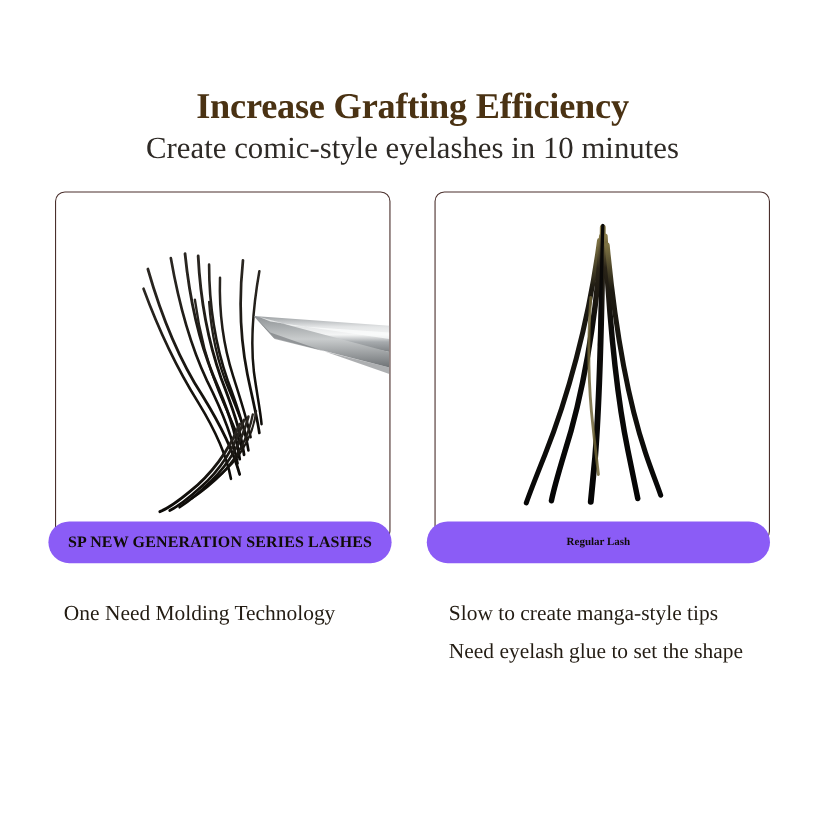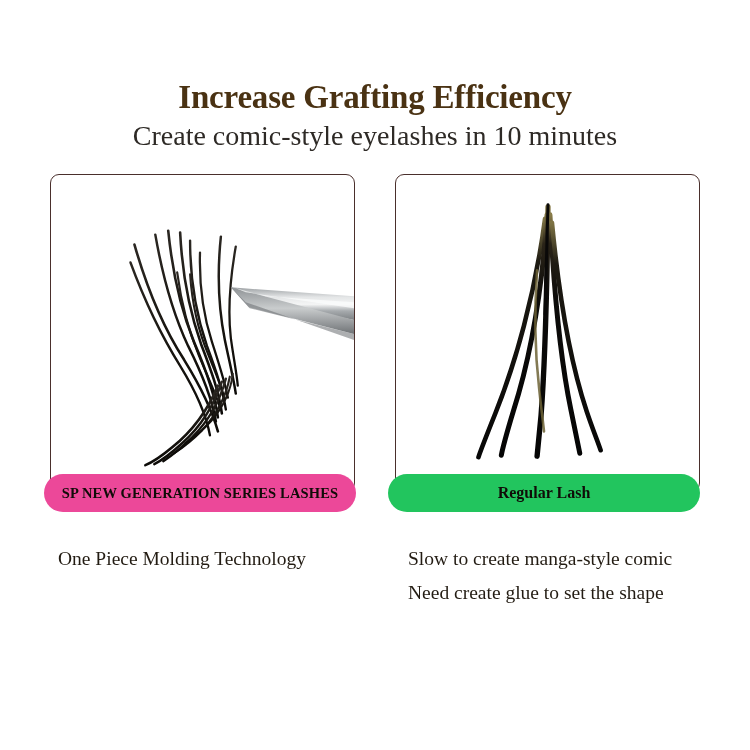--- a/index.html
+++ b/index.html
@@ -90,29 +90,29 @@
     box-sizing: border-box;
     font-family: "Liberation Serif", "DejaVu Serif", serif;
     font-weight: bold;
     color: #100c08;
     text-align: center;
     line-height: 1;
   }
   .badge-left {
     left: 44px;
     width: 312px;
-    background: #ec4899;
+    background: #8b5cf6;
     font-size: 14.5px;
     letter-spacing: 0.15px;
   }
   .badge-right {
     left: 388px;
     width: 312px;
-    background: #22c55e;
-    font-size: 16px;
+    background: #8b5cf6;
+    font-size: 10px;
   }
 
   
   .features {
     position: absolute;
     top: 542px;
     left: 0;
     width: 750px;
     height: 90px;
   }
@@ -240,23 +240,23 @@
 
   </div>
 
   <div class="badge badge-left">SP NEW GENERATION SERIES LASHES</div>
 
   <div class="badge badge-right">Regular Lash</div>
 
   <div class="features">
 
     <div class="feature-col col-left">
-      <p>One Piece Molding Technology</p>
+      <p>One Need Molding Technology</p>
     </div>
 
     <div class="feature-col col-right">
-      <p>Slow to create manga-style comic</p>
-      <p>Need create glue to set the shape</p>
+      <p>Slow to create manga-style tips</p>
+      <p>Need eyelash glue to set the shape</p>
     </div>
 
   </div>
 
 </div>
 
 </body></html>

